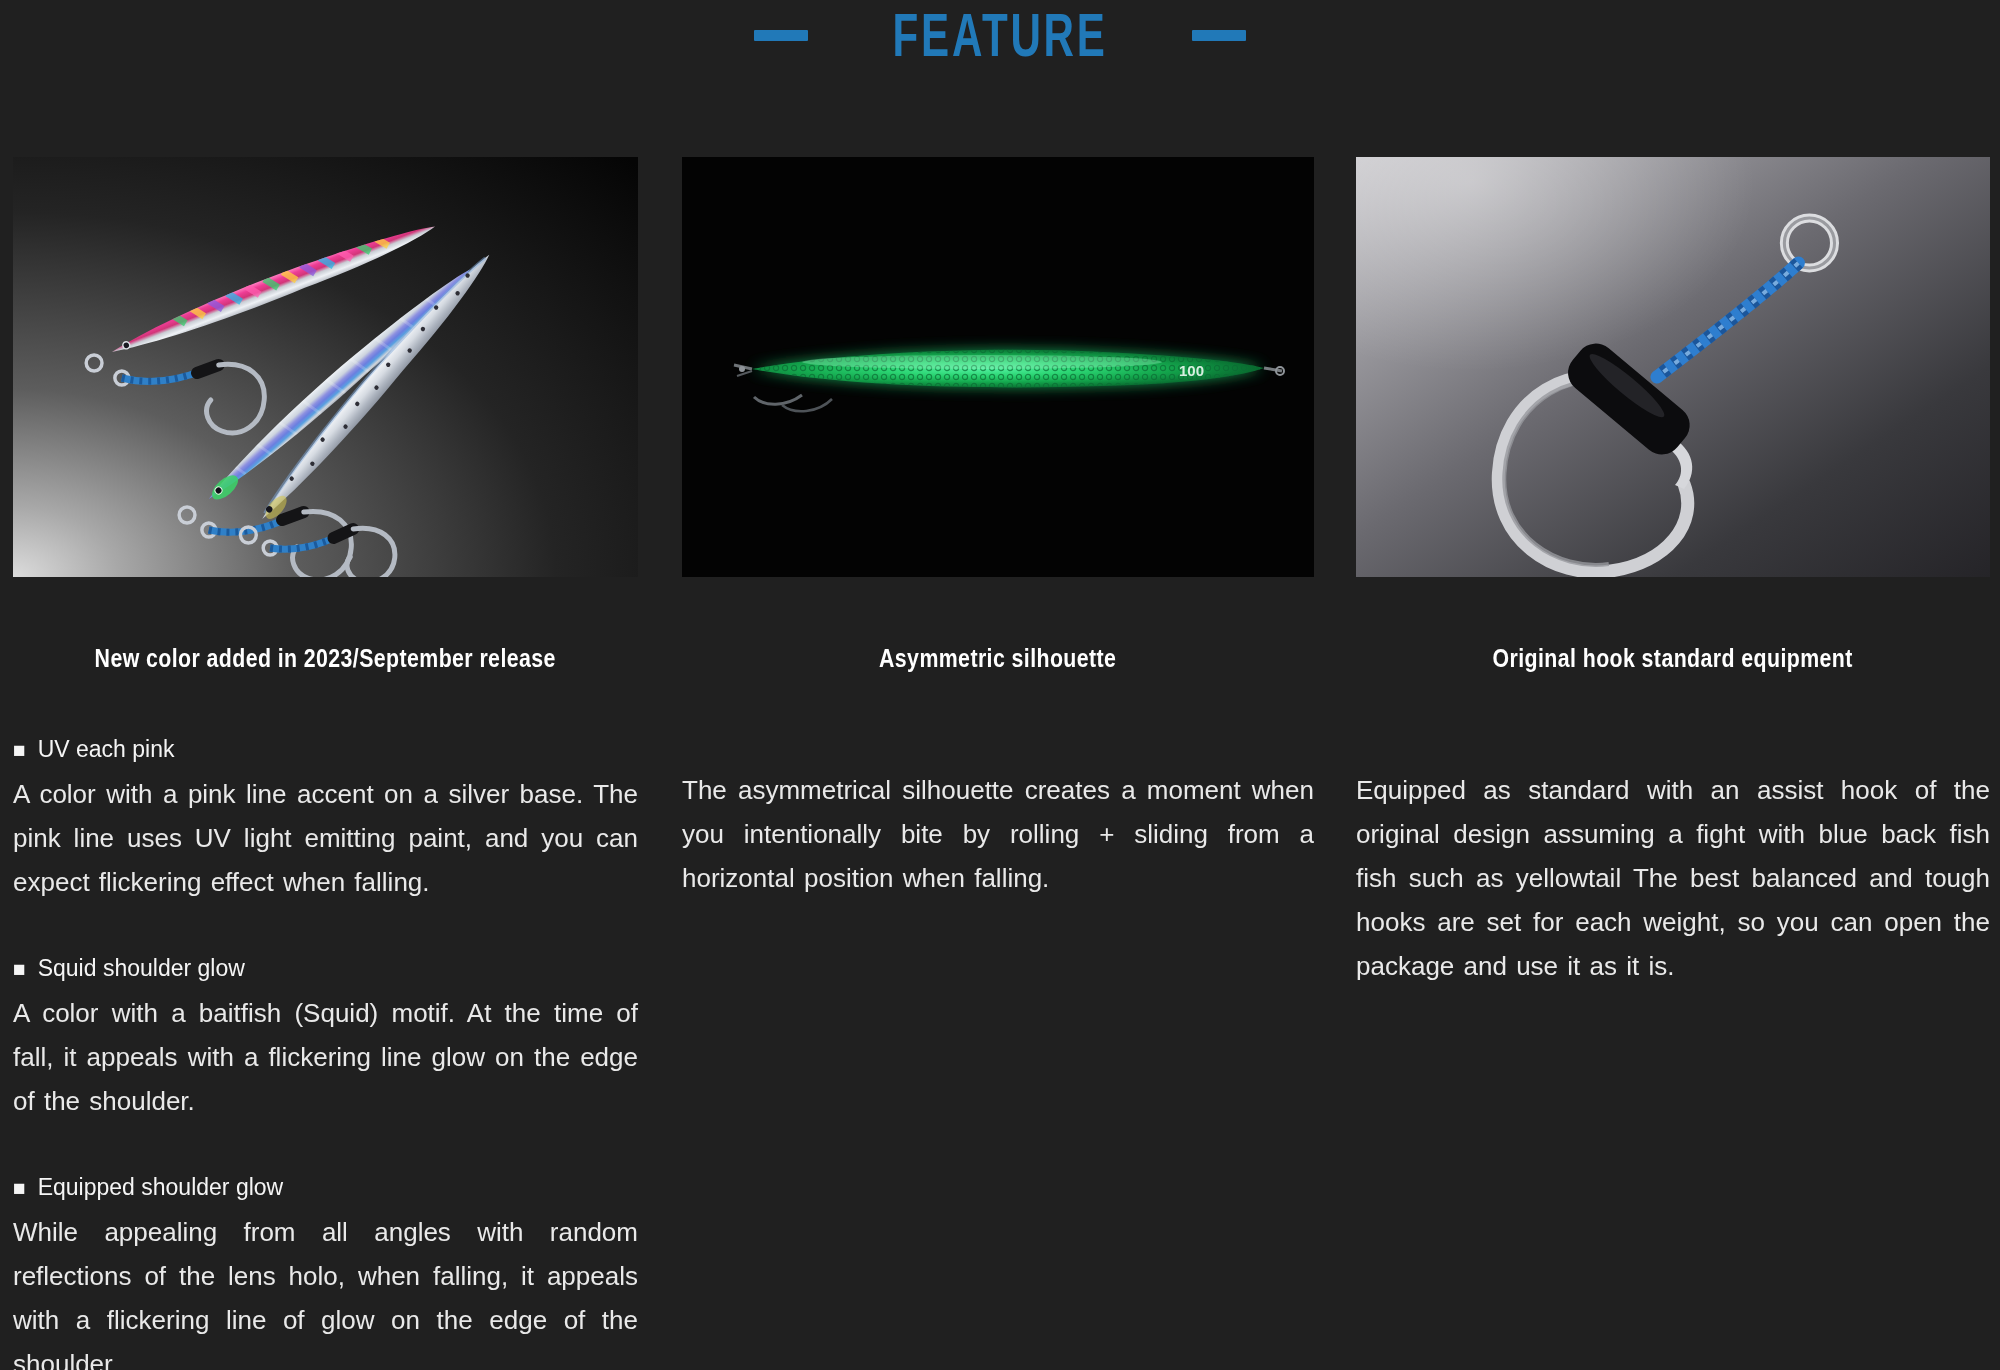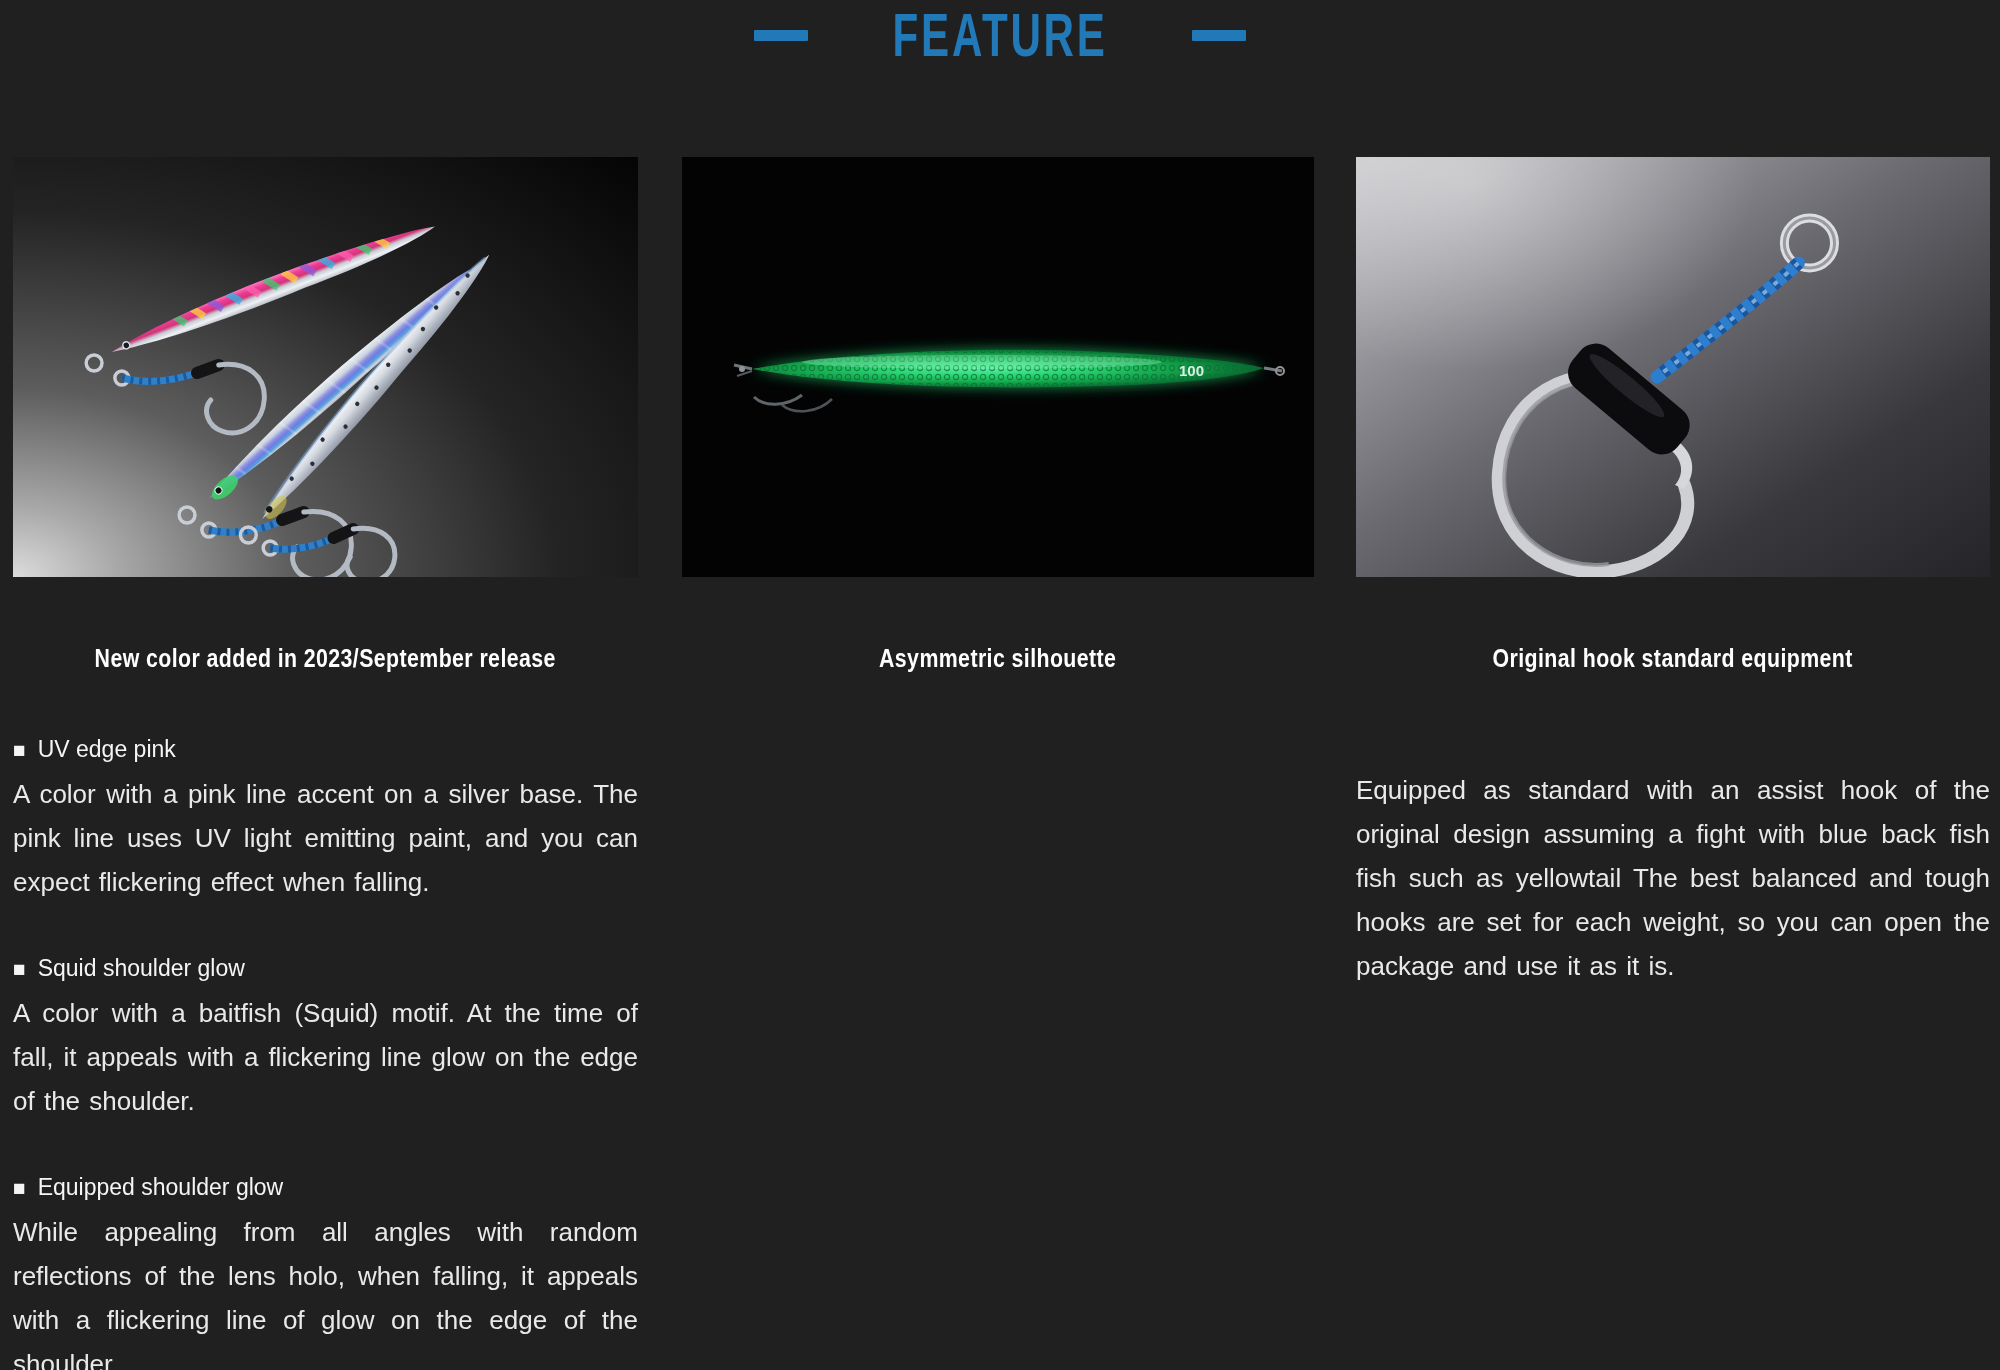--- a/index.html
+++ b/index.html
@@ -166,21 +166,21 @@
           </g>
           <path d="M260,391 C286,395 312,388 332,377" fill="none" stroke="#2f80c8" stroke-width="7"></path>
           <path d="M260,391 C286,395 312,388 332,377" fill="none" stroke="#1b5a9c" stroke-width="7" stroke-dasharray="3 6"></path>
           <path d="M324,381 L344,372" stroke="#141416" stroke-width="12" stroke-linecap="round"></path>
           <path d="M344,372 C372,368 388,382 386,401 C384,419 366,429 350,424 C339,420 334,408 341,400" fill="none" stroke="#b4bac3" stroke-width="5" stroke-linecap="round"></path>
         </svg>
       </figure>
       <h2 class="col-heading"><span class="cond">New color added in 2023/September release</span></h2>
       <div class="content with-sub">
         <div class="section">
-          <div class="subtitle"><span class="bullet">■</span><span>UV edge pink</span></div>
+          <div class="subtitle"><span class="bullet">■</span><span>UV each pink</span></div>
           <p class="body">A color with a pink line accent on a silver base. The pink line uses UV light emitting paint, and you can expect flickering effect when falling.</p>
         </div>
         <div class="section">
           <div class="subtitle"><span class="bullet">■</span><span>Squid shoulder glow</span></div>
           <p class="body">A color with a baitfish (Squid) motif. At the time of fall, it appeals with a flickering line glow on the edge of the shoulder.</p>
         </div>
         <div class="section">
           <div class="subtitle"><span class="bullet">■</span><span>Equipped shoulder glow</span></div>
           <p class="body">While appealing from all angles with random reflections of the lens holo, when falling, it appeals with a flickering line of glow on the edge of the shoulder.</p>
         </div>
@@ -213,20 +213,25 @@
           <path d="M70,214 L55,219" stroke="#555a5e" stroke-width="2"></path>
           <path d="M120,238 C104,250 82,250 72,240" fill="none" stroke="#60656a" stroke-width="3"></path>
           <path d="M150,242 C136,256 112,258 100,248" fill="none" stroke="#4e5358" stroke-width="2.5"></path>
           <circle cx="60" cy="212" r="3" fill="#8f9499"></circle>
           <path d="M582,211 L600,214" stroke="#777c80" stroke-width="3"></path>
           <circle cx="598" cy="214" r="4" fill="none" stroke="#8f9499" stroke-width="2"></circle>
           <text x="497" y="219" font-size="15" font-weight="bold" fill="#e8f8ee" opacity="0.92">100</text>
         </svg>
       </figure>
       <h2 class="col-heading"><span class="cond">Asymmetric silhouette</span></h2>
+      <div class="content no-sub">
+        <div class="section">
+          <p class="body">The asymmetrical silhouette creates a moment when you intentionally bite by rolling + sliding from a horizontal position when falling.</p>
+        </div>
+      </div>
     </section>
 
     <section class="col col-3">
       <figure class="photo">
         <svg viewBox="0 0 632 420" preserveAspectRatio="none">
           <defs>
             <linearGradient id="g3" x1="0" y1="0" x2="1" y2="1">
               <stop offset="0%" stop-color="#c7c6ca"></stop>
                 <stop offset="18%" stop-color="#a2a1a6"></stop>
               <stop offset="45%" stop-color="#6b6a70"></stop>

